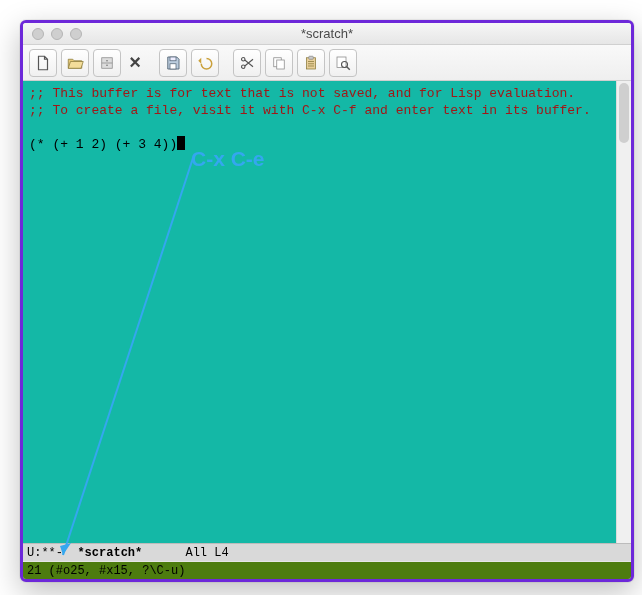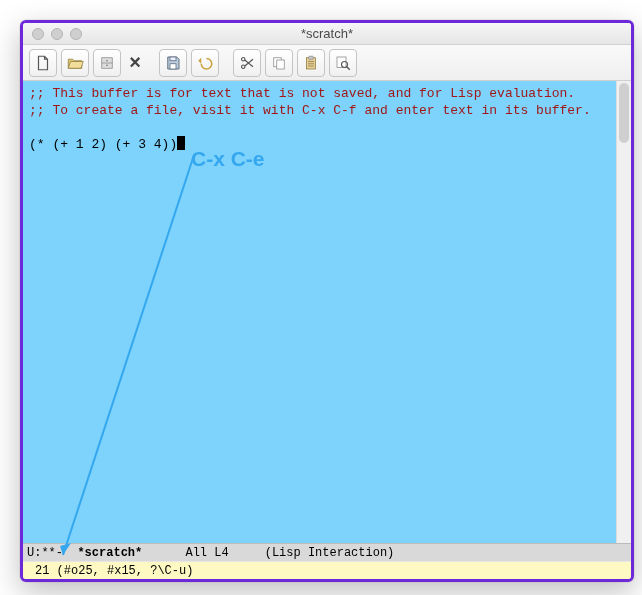--- a/index.html
+++ b/index.html
@@ -69,21 +69,21 @@
   .tsep { width: 6px; }
   .tx {
     width: 20px; height: 28px;
     display:flex;align-items:center;justify-content:center;
     font-size: 20px; color:#444;
     font-weight: bold;
   }
   .editor-wrap {
     flex: 1;
     display: flex;
-    background: #7dd3fc;
+    background: #14b8a6;
     position: relative;
   }
   .editor {
     flex: 1;
     padding: 4px 6px;
     font-family: Menlo, Monaco, "Courier New", monospace;
     font-size: 13px;
     line-height: 17px;
     white-space: pre;
     color: #000;
@@ -117,28 +117,28 @@
     font-size: 12px;
     color: #000;
     display: flex;
     align-items: center;
     padding: 0 4px;
     gap: 0;
   }
   .modeline .buf { font-weight: bold; }
   .minibuffer {
     height: 18px;
-    background: #fef9c3;
+    background: #4d7c0f;
     border-top: 1px solid #e6e6e6;
     font-family: Menlo, Monaco, "Courier New", monospace;
     font-size: 12px;
     color: #000;
     display: flex;
     align-items: center;
-    padding: 0 12px;
+    padding: 0 4px;
     text-align: right;
   }
   .annotation {
     position: absolute;
     font-size: 21px;
     font-weight: 600;
     color: #34a7ef;
     pointer-events: none;
   }
   svg.arrow {
@@ -232,21 +232,21 @@
 <span class="comment">;; To create a file, visit it with C-x C-f and enter text in its buffer.</span>
 
 <span>(* (+ 1 2) (+ 3 4))</span><span class="cursor"></span>
     </div>
     <div class="scrollbar">
       <div class="thumb"></div>
     </div>
   </div>
 
   <div class="modeline">
-    <span>U:</span><span>**-</span>&nbsp;&nbsp;<span class="buf">*scratch*</span>&nbsp;&nbsp;&nbsp;&nbsp;&nbsp;&nbsp;<span>All</span>&nbsp;<span>L4</span>&nbsp;&nbsp;&nbsp;&nbsp;&nbsp;<span>(Lisp Interaction)</span>
+    <span>U:</span><span>**-</span>&nbsp;&nbsp;<span class="buf">*scratch*</span>&nbsp;&nbsp;&nbsp;&nbsp;&nbsp;&nbsp;<span>All</span>&nbsp;<span>L4</span>&nbsp;&nbsp;&nbsp;&nbsp;&nbsp;
   </div>
 
   <div class="minibuffer">
     <span>21 (#o25, #x15, ?\C-u)</span>
   </div>
 
   <svg class="arrow" width="614" height="562">
     <line x1="170" y1="135" x2="40" y2="532" stroke="#34a7ef" stroke-width="2"></line>
     <polygon points="40,532 48,520 37,523" fill="#34a7ef"></polygon>
   </svg>

